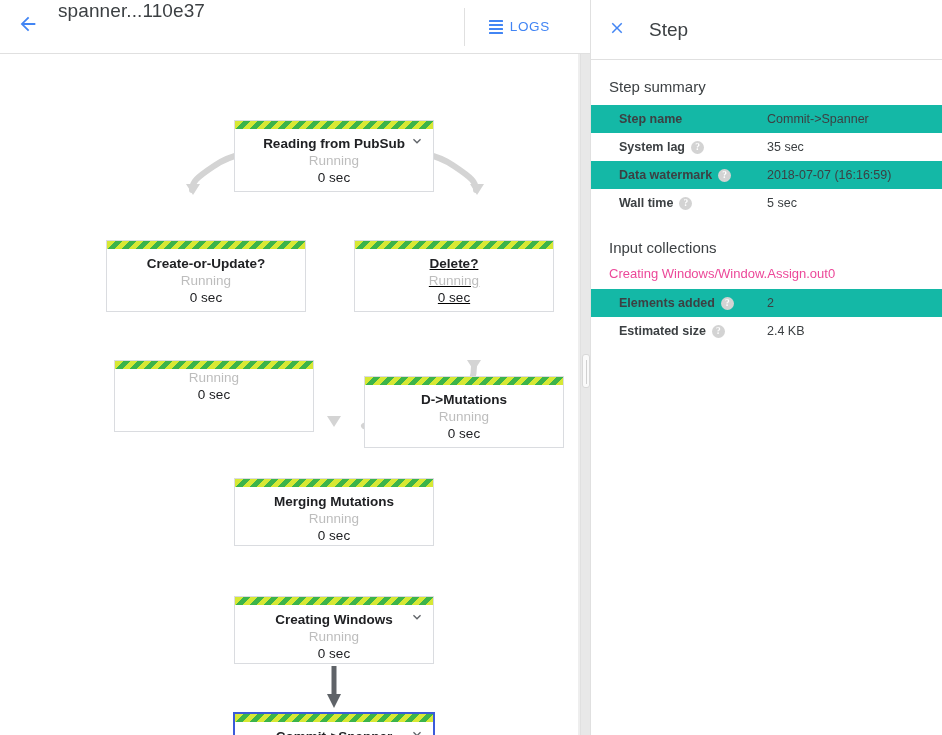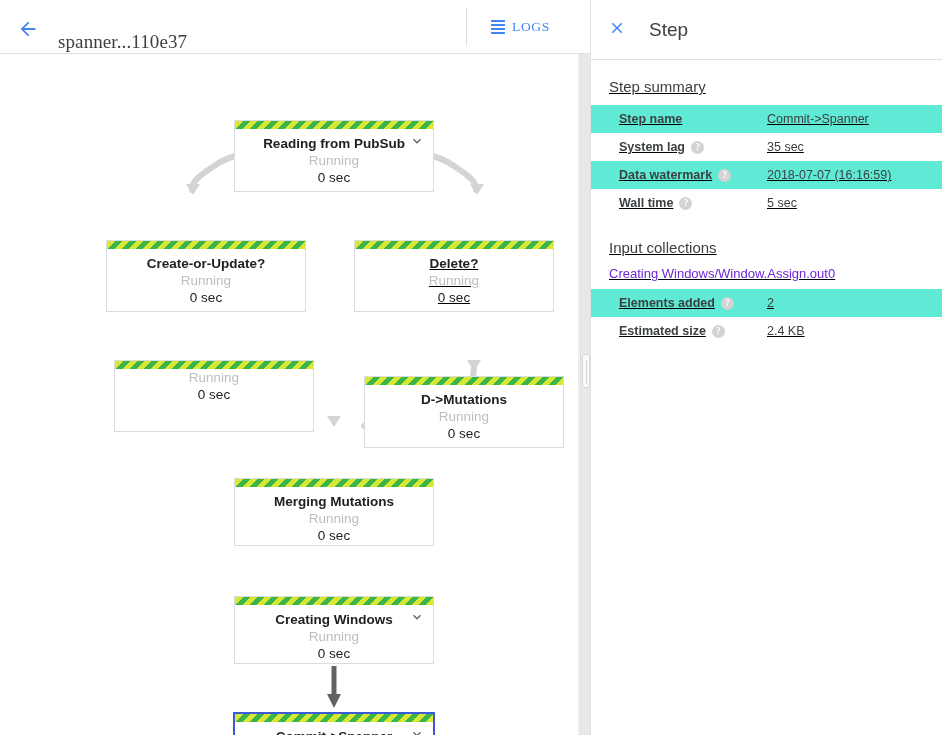--- a/index.html
+++ b/index.html
@@ -20,24 +20,23 @@
     width: 590px;
     height: 735px;
     background: #ffffff;
     overflow: hidden;
   }
 
   #left-header {
     position: relative;
     height: 54px;
     display: flex;
-    align-items: flex-end;
+    align-items: flex-start;
     border-bottom: 1px solid #e0e0e0;
     background: #fff;
-    font-family: Liberation Serif, serif;
   }
   #back-btn {
     width: 48px; height: 48px;
     margin-left: 4px;
     display: flex; align-items: center; justify-content: center;
     cursor: pointer; border-radius: 50%;
   }
   #back-btn svg { display:block; }
   #job-title {
     font-size: 19px;
@@ -187,39 +186,39 @@
     width: 40px; height: 40px;
     margin-left: 6px;
     display:flex; align-items:center; justify-content:center;
     cursor: pointer; border-radius: 50%;
   }
   #panel-title {
     font-size: 19px;
     color: #3c4043;
     margin-left: 12px;
   }
-  #right-body { padding: 18px 0 0 0; text-decoration: underline; }
+  #right-body { padding: 18px 0 0 0; }
 
   .section-head {
     font-size: 15px;
     color: #3c4043;
     padding: 0 0 10px 18px;
   }
   .sub-label {
     font-size: 13px;
-    color: #6d28d9;
+    color: #ec4899;
     padding: 0 8px 8px 18px;
   }
 
   table.kv {
     width: 100%;
     border-collapse: collapse;
     table-layout: fixed;
   }
-  table.kv tr.alt { background: #5eead4; }
+  table.kv tr.alt { background: #14b8a6; }
   table.kv td {
     font-size: 12.5px;
     padding: 7px 0 7px 0;
     vertical-align: middle;
   }
   table.kv td.k {
     width: 172px;
     padding-left: 28px;
     color: #3c4043;
     font-weight: bold;

